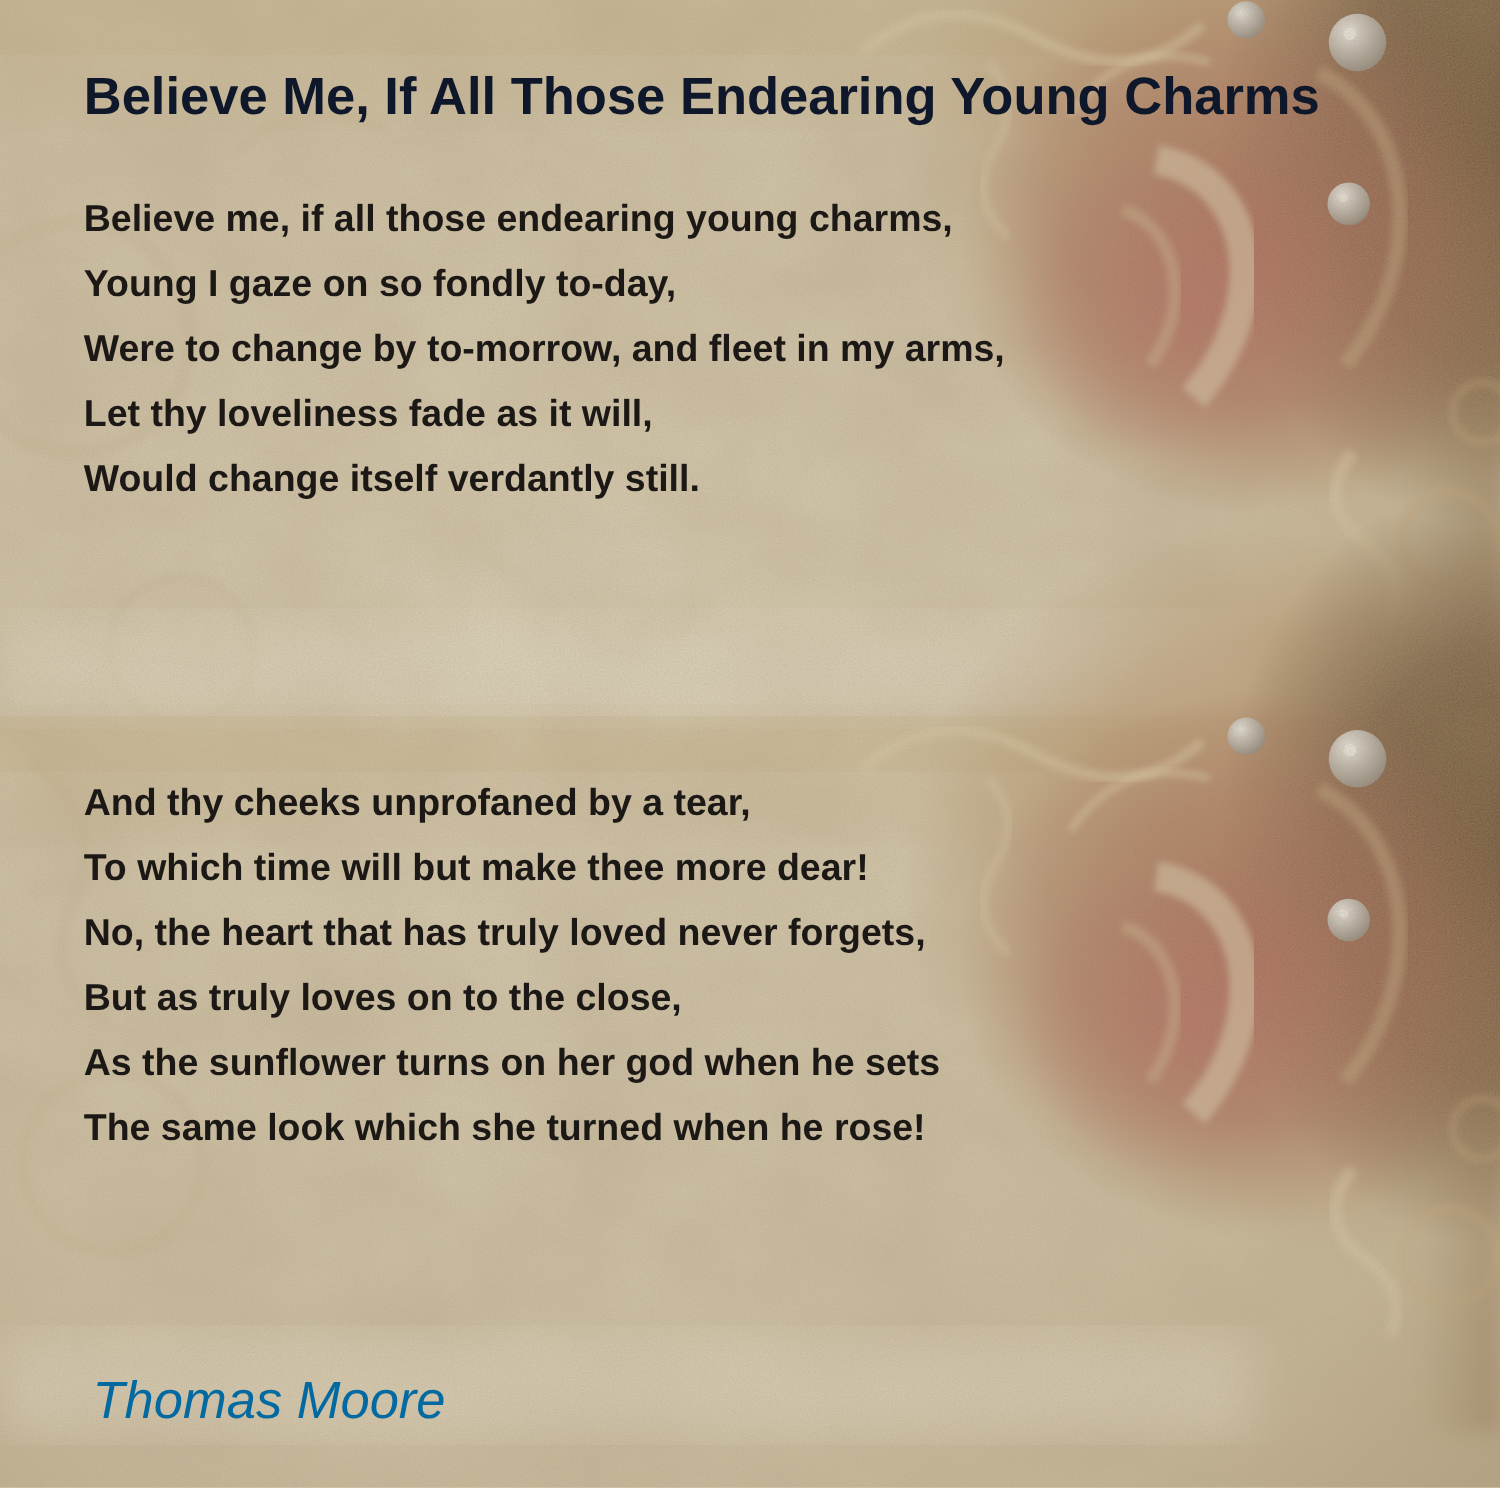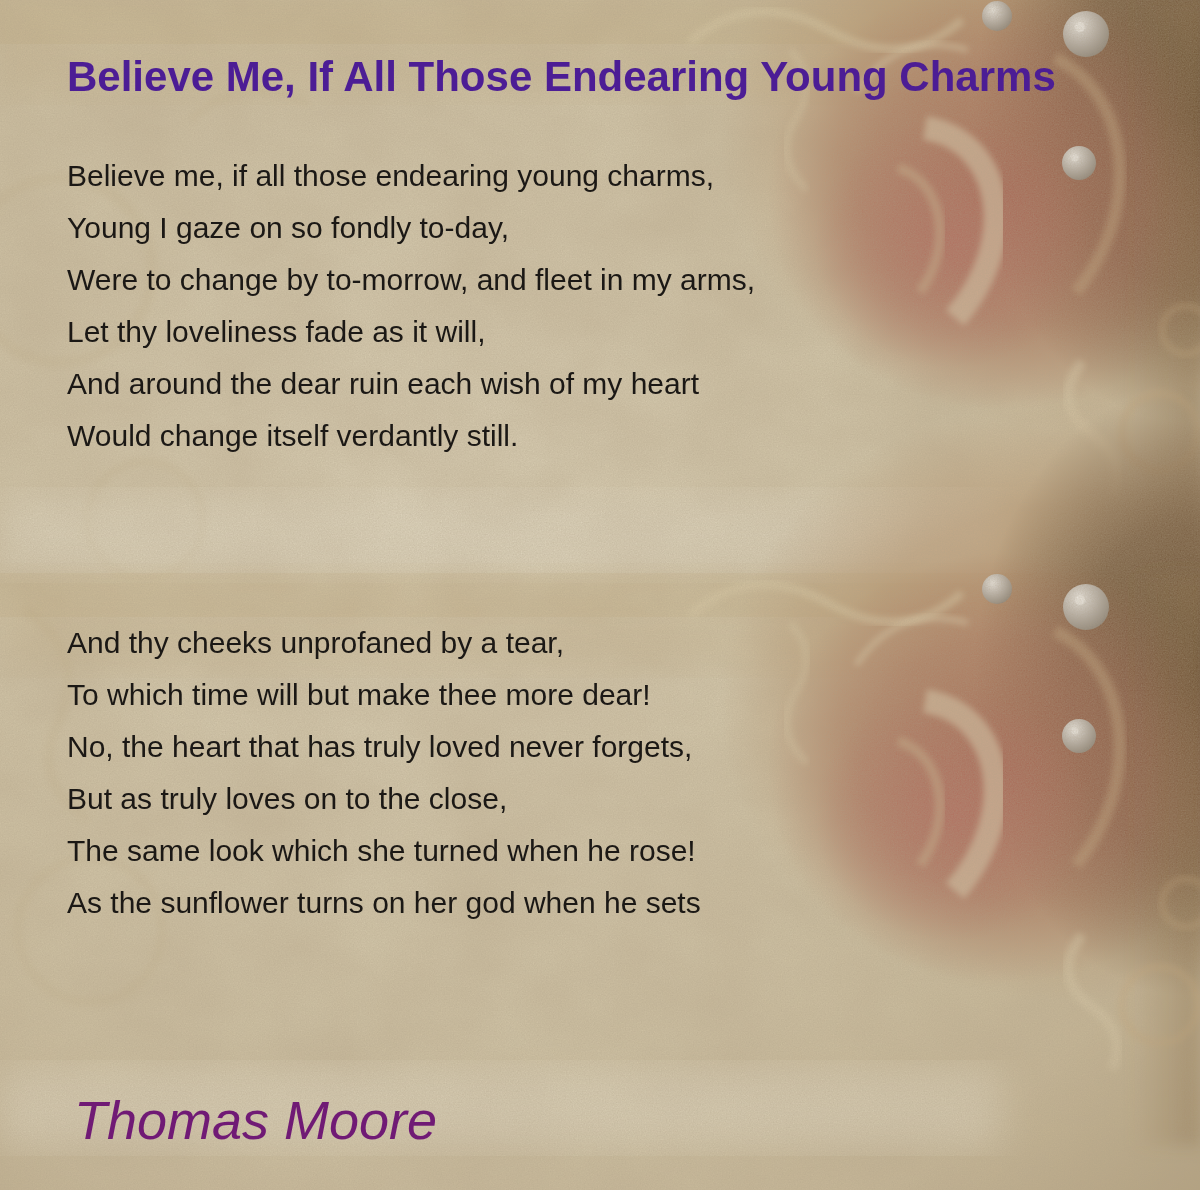--- a/index.html
+++ b/index.html
@@ -13,35 +13,35 @@
     position: absolute; inset: 0; width: 1200px; height: 1190px;
     display: block; z-index: 0;
   }
   .poem-content {
     position: absolute; inset: 0; z-index: 1;
   }
   .poem-title {
     position: absolute; left: 67px; top: 50px;
     margin: 0;
     font-size: 42px; font-weight: bold; line-height: 54px;
-    color: #4c1d95; letter-spacing: 0px;
+    color: #0f172a; letter-spacing: 0px;
     white-space: nowrap;
   }
   .stanza { position: absolute; left: 67px; }
   .stanza p {
     margin: 0;
-    font-size: 30px; font-weight: normal; line-height: 52px;
+    font-size: 30px; font-weight: bold; line-height: 52px;
     color: #1b1815; white-space: nowrap;
   }
   .stanza-1 { top: 150px; }
   .stanza-2 { top: 617px; }
   .poem-author {
     position: absolute; left: 74px; top: 1096px;
-    font-size: 54px; font-style: italic; font-weight: normal;
-    line-height: 48px; color: #701a75; white-space: nowrap;
+    font-size: 42px; font-style: italic; font-weight: normal;
+    line-height: 48px; color: #0369a1; white-space: nowrap;
   }
 </style>
 </head>
 <body>
 
 <svg class="bg-svg" viewBox="0 0 1200 1190" aria-hidden="true">
   <defs>
     <radialGradient id="base" cx="36%" cy="42%" r="85%">
       <stop offset="0" stop-color="#ece4cb"></stop>
       <stop offset="0.55" stop-color="#dcd1b2"></stop>
@@ -141,27 +141,26 @@
 </svg>
 
 <main class="poem-content">
   <h1 class="poem-title">Believe Me, If All Those Endearing Young Charms</h1>
 
   <div class="stanza stanza-1">
     <p>Believe me, if all those endearing young charms,</p>
     <p>Young I gaze on so fondly to-day,</p>
     <p>Were to change by to-morrow, and fleet in my arms,</p>
     <p>Let thy loveliness fade as it will,</p>
-    <p>And around the dear ruin each wish of my heart</p>
     <p>Would change itself verdantly still.</p>
   </div>
 
   <div class="stanza stanza-2">
     <p>And thy cheeks unprofaned by a tear,</p>
     <p>To which time will but make thee more dear!</p>
     <p>No, the heart that has truly loved never forgets,</p>
     <p>But as truly loves on to the close,</p>
+    <p>As the sunflower turns on her god when he sets</p>
     <p>The same look which she turned when he rose!</p>
-    <p>As the sunflower turns on her god when he sets</p>
   </div>
 
   <div class="poem-author">Thomas Moore</div>
 </main>
 
 </body></html>

